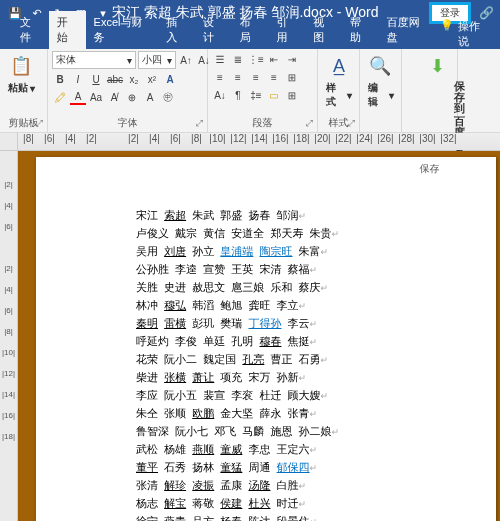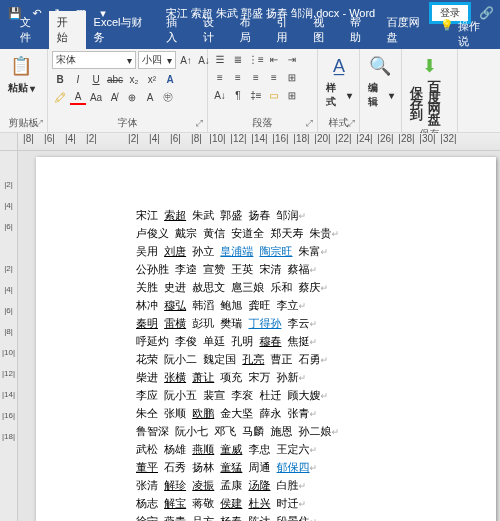--- a/index.html
+++ b/index.html
@@ -1,21 +1,21 @@
 <!DOCTYPE html>
 <html><head>
 <meta charset="utf-8">
 <style>
   * { margin: 0; padding: 0; box-sizing: border-box; font-family: "Microsoft YaHei", sans-serif; }
   body { background: #f5f5f5; font-size: 11px; color: #333; width: 500px; overflow: hidden; }
   
   .titlebar { background: #2b579a; height: 26px; display: flex; align-items: center; padding: 0 6px; color: #fff; }
   .qat { display: flex; gap: 4px; align-items: center; }
   .qat-btn { width: 18px; height: 18px; display: flex; align-items: center; justify-content: center; color: #fff; font-size: 11px; }
-  .title-center { flex: 1; text-align: center; font-size: 11px; color: #fff; overflow: hidden; white-space: nowrap; }
+  .title-center { flex: 1; text-align: left; font-size: 14px; color: #fff; overflow: hidden; white-space: nowrap; }
   .login-btn { background: #fff; color: #333; padding: 1px 8px; font-size: 10px; border: 3px solid #0ea5e9; }
   .share-icon { margin-left: 8px; color: #fff; font-size: 12px; }
   
   .tabs { background: #2b579a; height: 23px; display: flex; align-items: flex-end; padding: 0 12px; }
   .tab { padding: 4px 8px; font-size: 11px; color: #fff; cursor: pointer; }
   .tab.active { background: #f3f3f3; color: #333; }
   .tab-right { margin-left: auto; display: flex; color: #fff; font-size: 11px; }
   .bulb { color: #ffd54f; margin: 0 4px; }
   
   .ribbon { background: #f3f3f3; border-bottom: 1px solid #d9d9d9; height: 84px; display: flex; }
@@ -34,21 +34,21 @@
   .ctrlw { width: 18px; }
   
   .ruler-area { background: #eaeaea; height: 18px; display: flex; border-bottom: 1px solid #ccc; }
   .vruler-corner { width: 18px; border-right: 1px solid #ccc; display: flex; align-items: center; justify-content: center; font-size: 9px; color: #666; }
   .hruler { flex: 1; position: relative; background: linear-gradient(#eeeeee,#e6e6e6); font-size: 10px; color: #555; overflow: hidden; white-space: nowrap; }
   .hruler span { display: inline-block; width: 21px; text-align: center; }
   
   .doc-area { display: flex; height: 370px; background: #aaa; }
   .vruler { width: 18px; background: #eaeaea; border-right: 1px solid #ccc; display: flex; flex-direction: column; align-items: center; font-size: 8px; color: #555; padding-top: 8px; }
   .vruler span { height: 21px; }
-  .page-wrap { flex:1; overflow: hidden; background: #e5e5e5; padding: 6px 0 0 18px; }
+  .page-wrap { flex:1; overflow: hidden; background: #a16207; padding: 6px 0 0 18px; }
   .page { background: #fff; width: 460px; min-height: 600px; padding: 50px 100px 10px 100px; box-shadow: 1px 1px 4px rgba(0,0,0,.4); }
   .para { font-family: "SimSun","宋体",serif; font-size: 11px; line-height: 17px; color: #000; white-space: pre; }
   .err { border-bottom: 1px wavy red; }
   .blue-u { color: #0070c0; text-decoration: underline; }
   .u { text-decoration: underline; }
   .ret { color: #aaa; font-size: 9px; }
 </style>
 </head>
 <body>
 
@@ -174,21 +174,21 @@
         <div class="big-label"><span>编辑</span> ▾</div>
       </div>
     </div>
     <div class="group-label"></div>
   </div>
 
   <div class="group" style="width:56px;">
     <div class="group-body">
       <div class="big-btn">
         <div class="big-icon" style="color:#5fbb46">⬇</div>
-        <div class="big-label" style="flex-direction:row;font-size:13px;line-height:11px;">
+        <div class="big-label" style="flex-direction:column;font-size:11px;line-height:11px;margin-left:44px;">
             <span>保存到</span>
             <span>百度网盘</span>
           </div>
       </div>
     </div>
     <div class="group-label"><span>保存</span></div>
   </div>
 </div>
 
 <div class="ruler-area">

